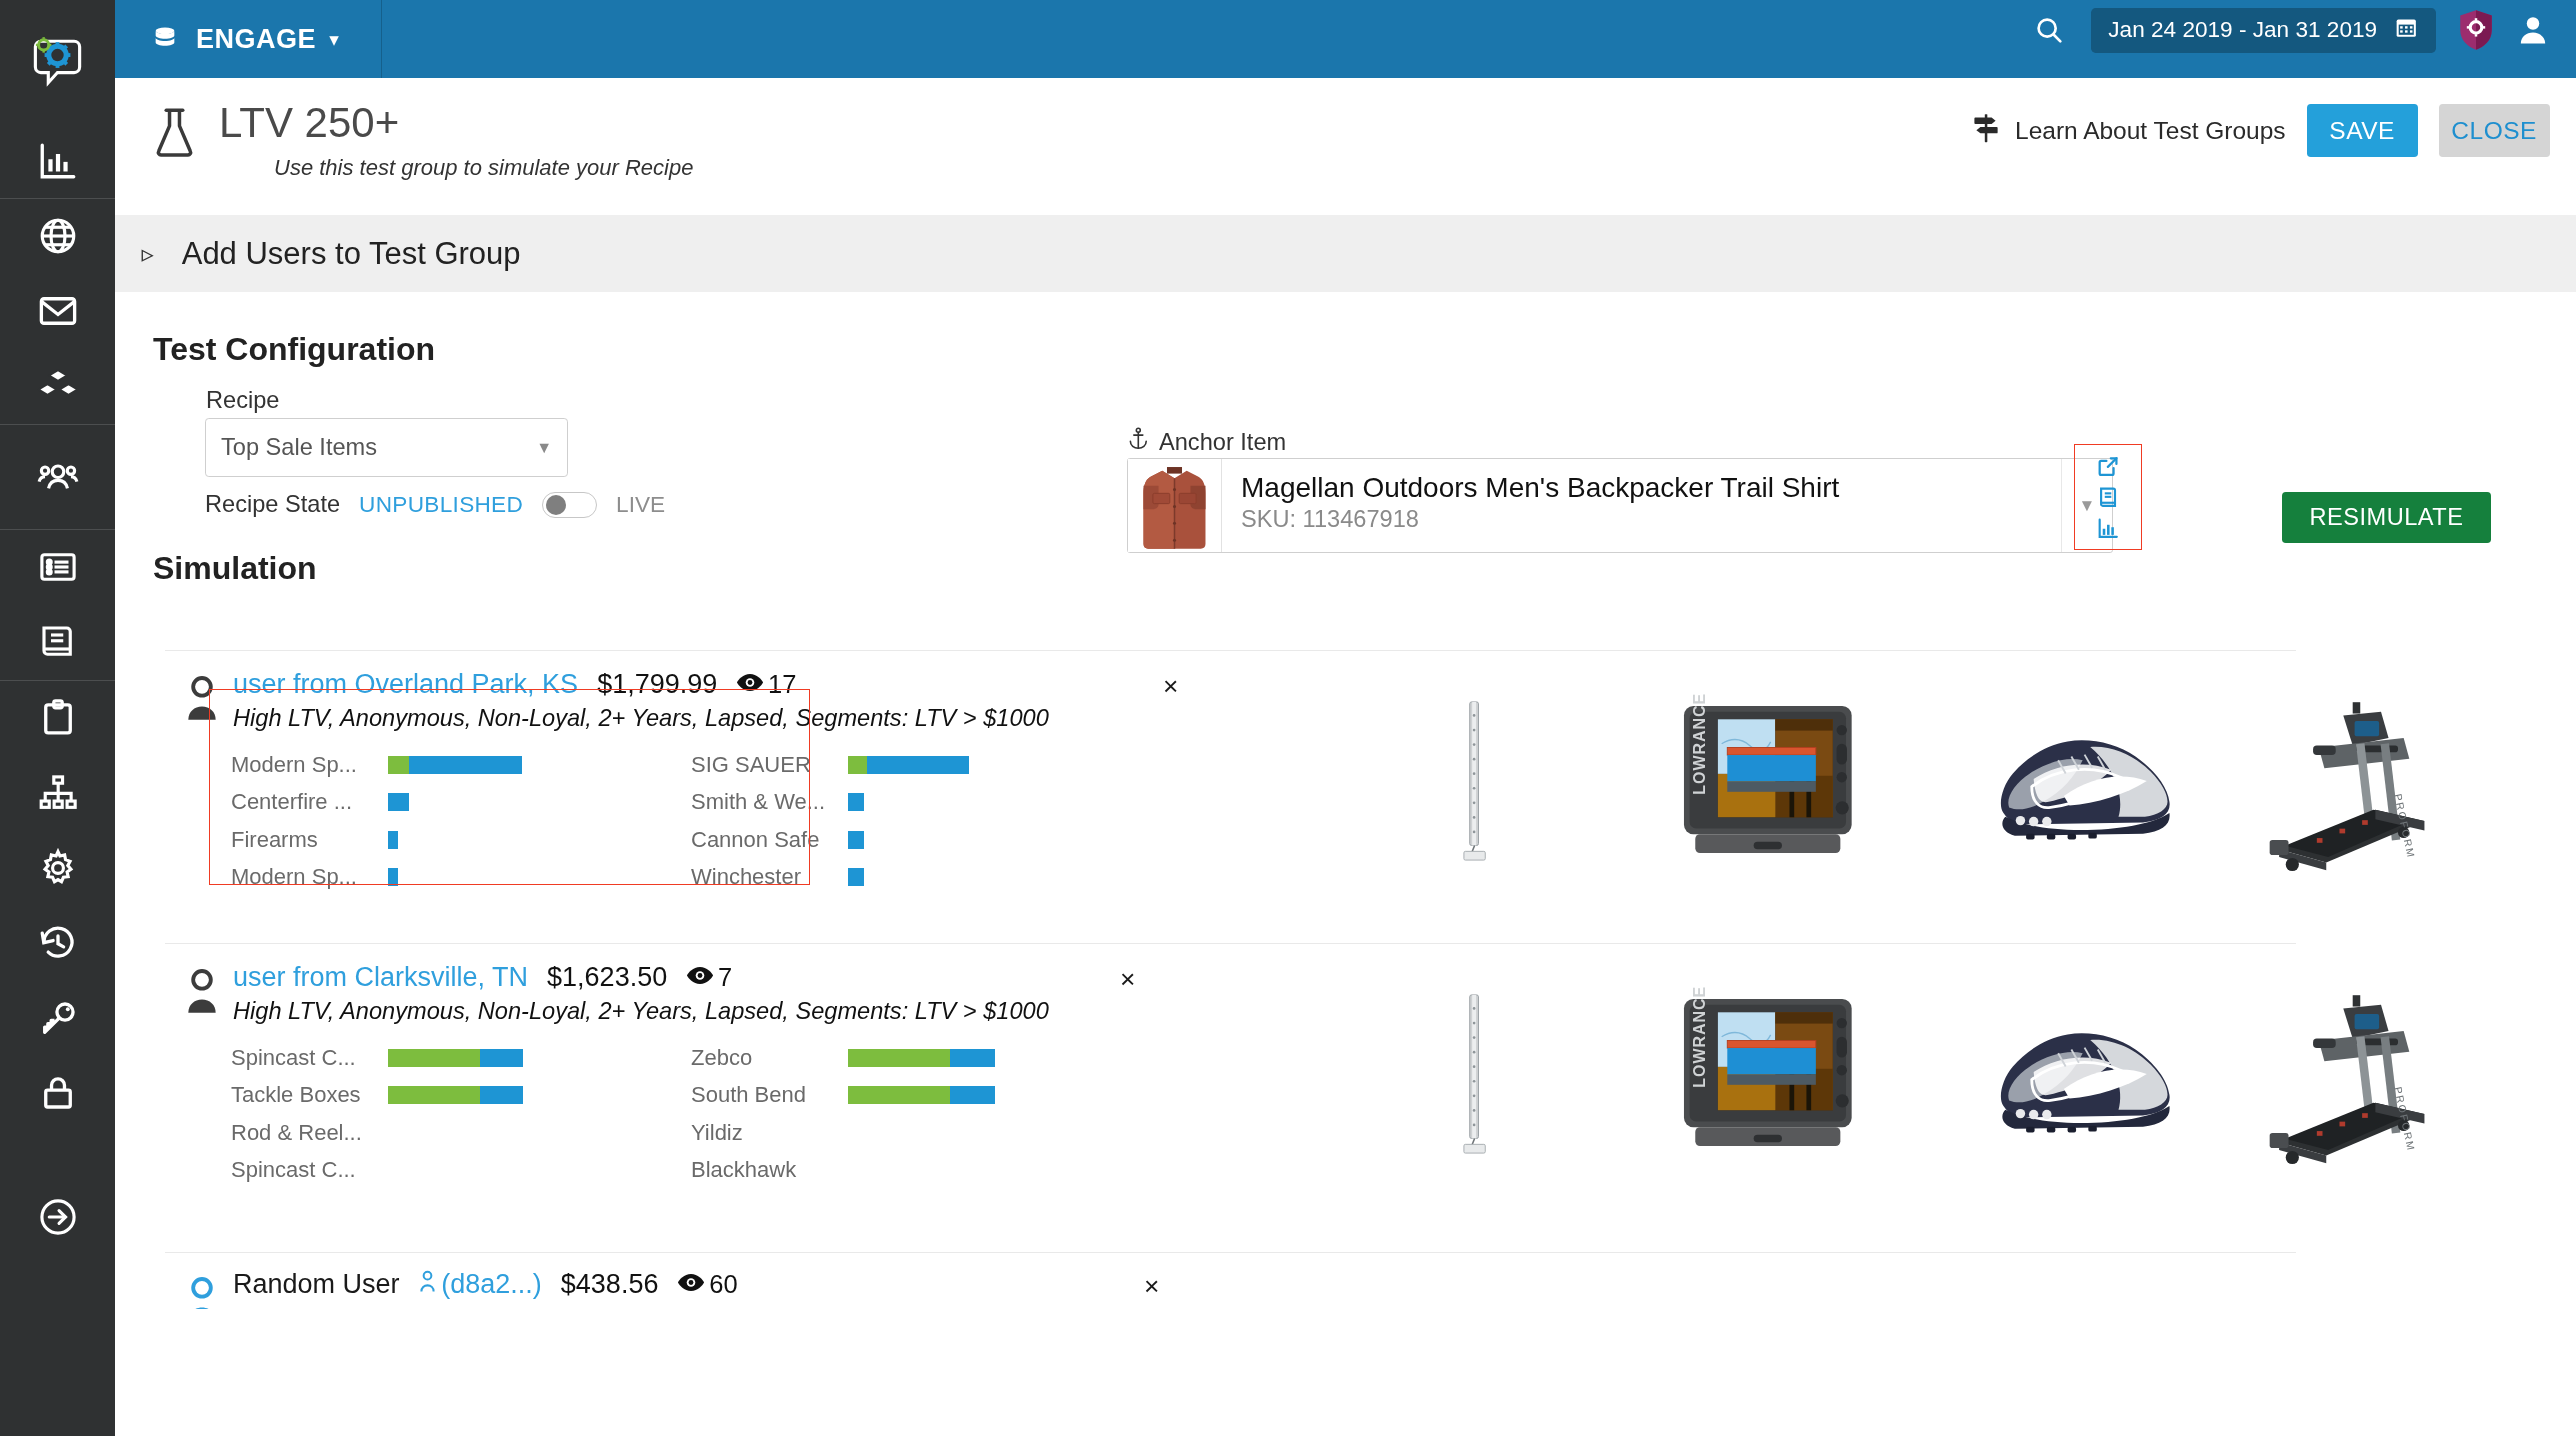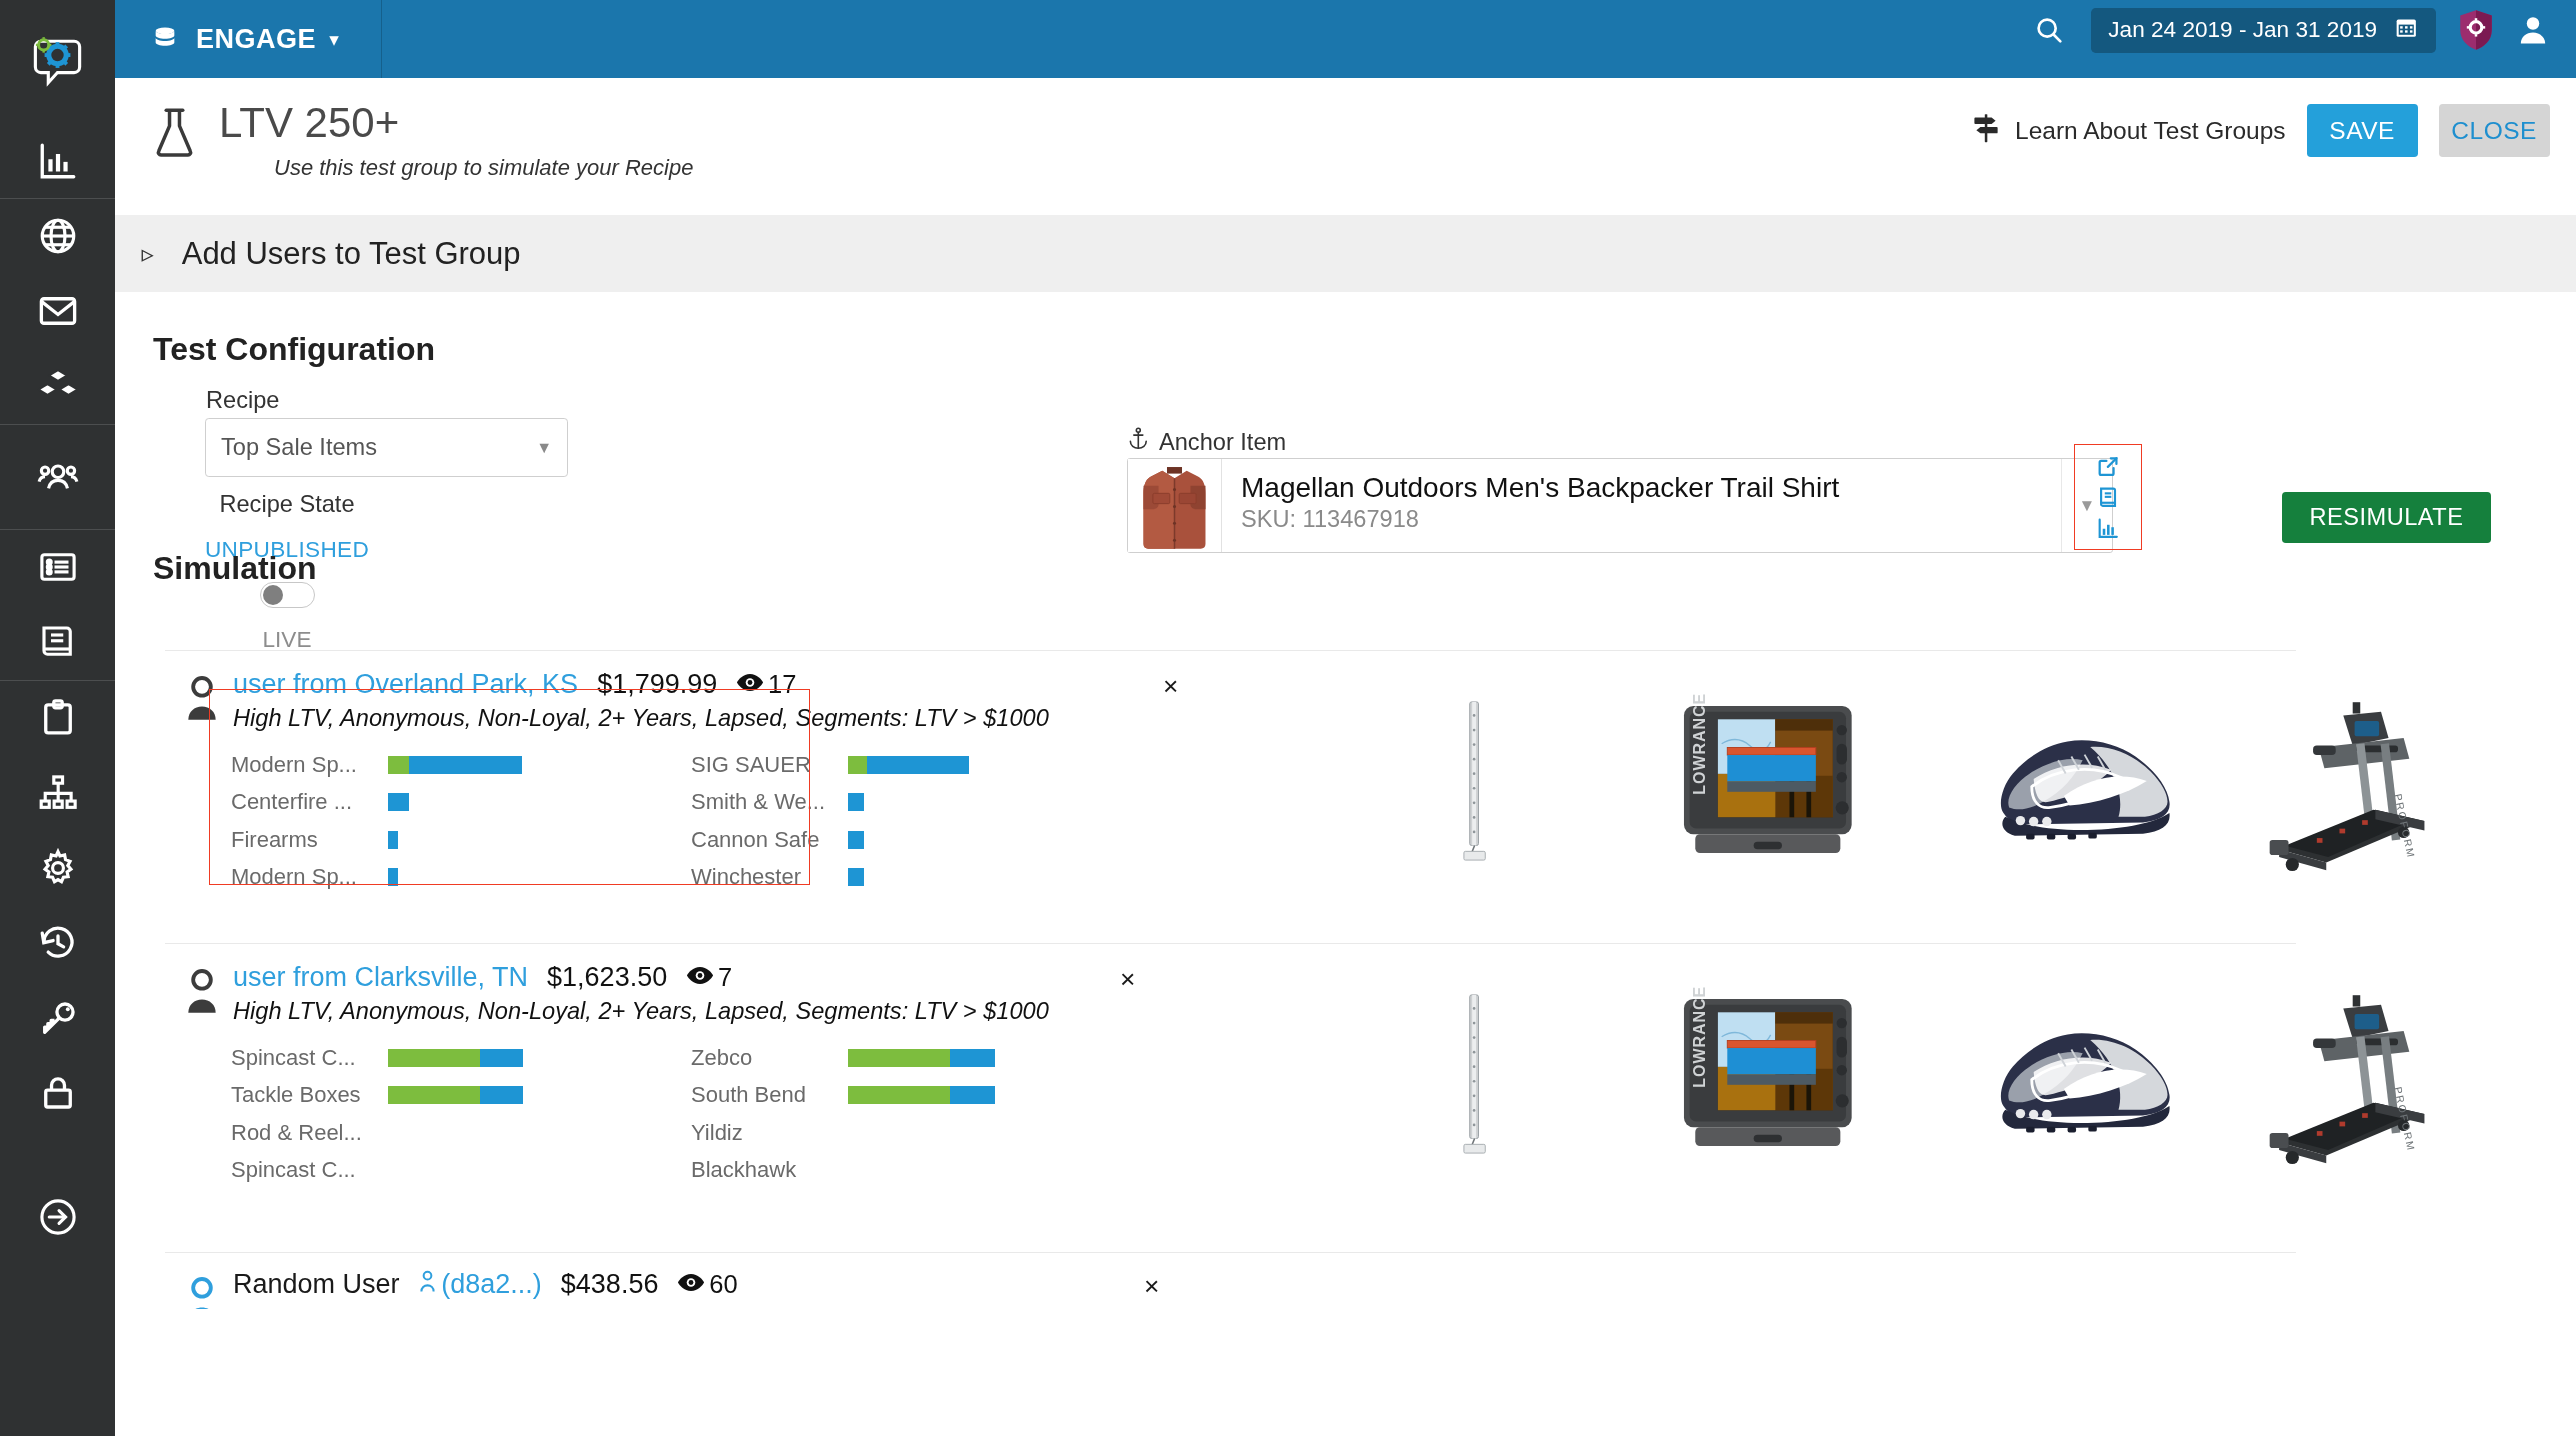--- a/index.html
+++ b/index.html
@@ -106,21 +106,21 @@
   #cfg-title { position:absolute; left: 38px; top: 38px; }
   #recipe-label { position:absolute; left: 91px; top: 94px; font-size: 23.6px; color:#333; }
   #recipe-select {
     position:absolute; left: 90px; top: 125px;
     width: 363px; height: 59px;
     border: 0.9px solid #cfcfcf; border-radius: 3.8px; background:#fff;
     display:flex; align-items:center; justify-content:space-between;
     padding: 0 15px; font-size: 23.6px; color:#555; cursor:pointer;
   }
   #recipe-select .caret { color:#8a8a8a; font-size:16px; }
-  #rstate-row { position:absolute; left: 90px; top: 198px; display:flex; align-items:center; gap:19px;flex-direction:column; }
+  #rstate-row { position:absolute; left: 90px; top: 198px; display:flex; align-items:flex-end; gap:19px; }
   #rstate-label { font-size: 23.6px; color:#333; }
   #rstate-unpub { font-size: 22.6px; color:#2f9fdd; letter-spacing: 0.3px;}
   #rstate-toggle {
     width: 55px; height: 26.4px; border-radius: 13.2px;
     border: 0.9px solid #c7c7c7; background:#fff;
     display:flex; align-items:center; padding: 0 2.8px; cursor:pointer;
   }
   #rstate-toggle .knob { width: 20px; height: 20px; border-radius:50%; background:#7f7f7f; }
   #rstate-live { font-size: 22.6px; color:#8d8d8d; }
 

